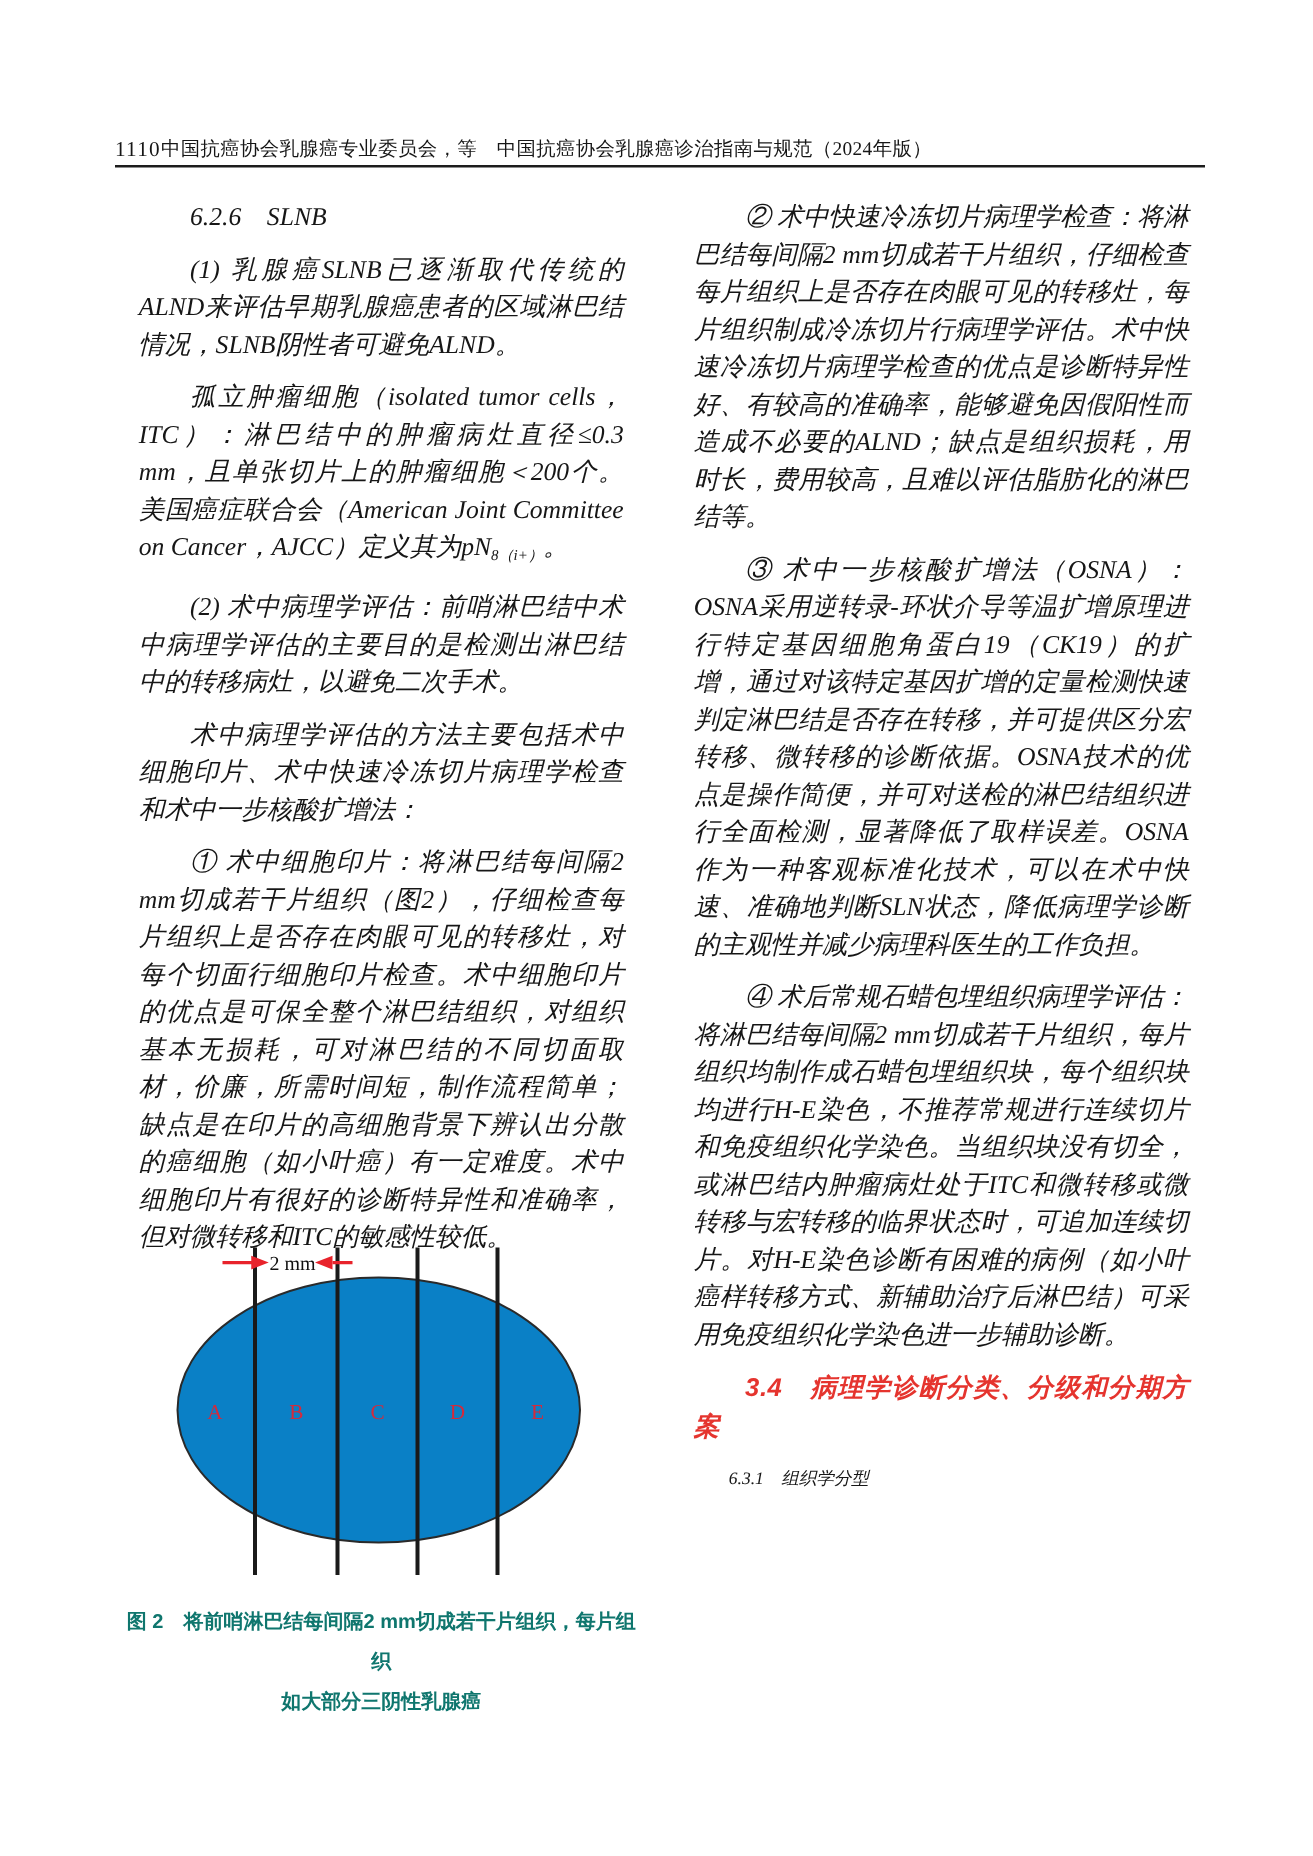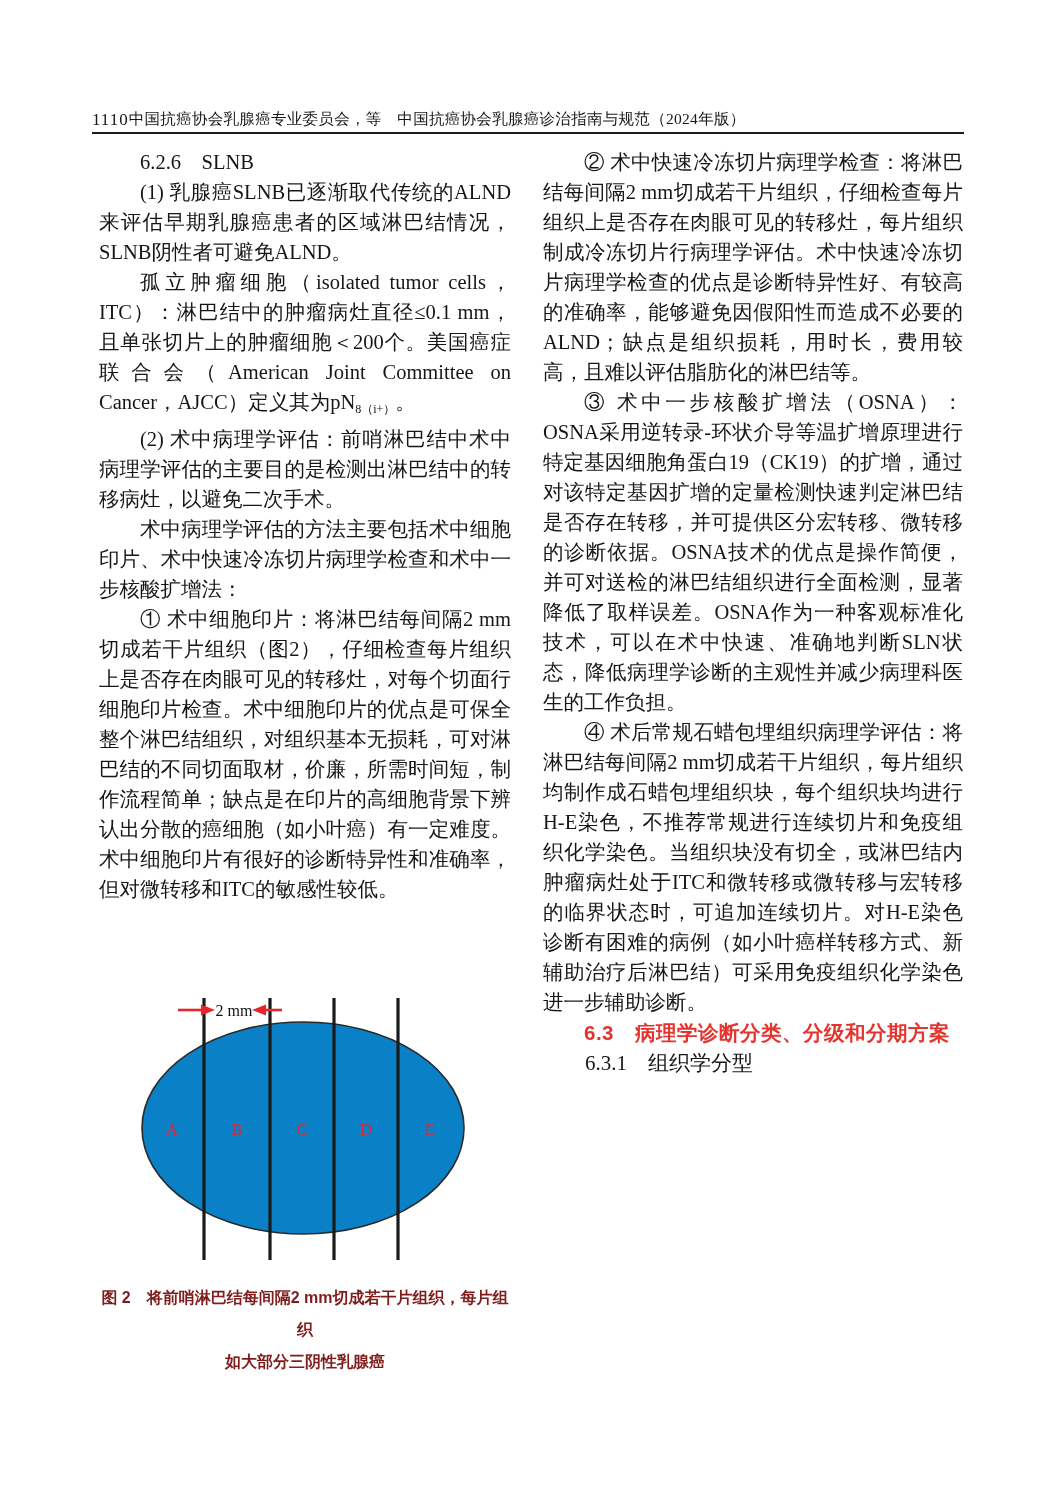--- a/index.html
+++ b/index.html
@@ -23,54 +23,54 @@
     background:#1c1c1c;
   }
   
   .col{
     position:absolute;top:147px;
     font-size:20.5px;line-height:30px;
     text-align:justify;text-justify:inter-ideograph;
   }
   .col-left{left:99px;width:412px;}
   .col-right{left:543px;width:420px;}
-  .col p{margin:0;text-indent:2em;}
+  .col p{margin:12px;text-indent:2em;font-style:italic;}
   .sec-head{margin:0;text-indent:0;font-size:20.5px;}
   .h-red{
     margin:0;text-indent:0;
     color:#e5342e;
     font-family:"Liberation Sans","DejaVu Sans",sans-serif;
     font-weight:bold;font-size:20.5px;line-height:31px;
     letter-spacing:0.5px;
   }
-  .h-sub{margin:0;text-indent:0;font-size:21px;}
+  .h-sub{margin:0;text-indent:0;font-size:14px;}
   sub.pn{font-size:12px;vertical-align:-4px;letter-spacing:0;}
   
   .figure-wrap{position:absolute;left:80px;top:986px;width:430px;height:285px;}
   .figure-caption{
     position:absolute;left:99px;top:1282px;width:412px;
     text-align:center;
     font-family:"Liberation Sans","DejaVu Sans",sans-serif;
-    font-weight:bold;font-size:16px;line-height:32px;color:#7f1d1d;
+    font-weight:bold;font-size:16px;line-height:32px;color:#0f766e;
   }
   .cap-line{margin:0;}
 </style>
 </head>
 <body>
 
 <div class="header-row">
   <span class="page-num">1110</span>
   <span class="running-title">中国抗癌协会乳腺癌专业委员会，等　中国抗癌协会乳腺癌诊治指南与规范（2024年版）</span>
 </div>
 <div class="header-rule"></div>
 
 <div class="col col-left">
   <p class="sec-head">6.2.6　SLNB</p>
   <p>(1) 乳腺癌SLNB已逐渐取代传统的ALND来评估早期乳腺癌患者的区域淋巴结情况，SLNB阴性者可避免ALND。</p>
-  <p><span>孤立肿瘤细胞（isolated tumor cells，ITC）：淋巴结中的肿瘤病灶直径≤0.1 mm，且单张切片上的肿瘤细胞＜200个。美国癌症联合会（American Joint Committee on Cancer，AJCC）定义其为pN</span><sub class="pn">8（i+）</sub><span>。</span></p>
+  <p><span>孤立肿瘤细胞（isolated tumor cells，ITC）：淋巴结中的肿瘤病灶直径≤0.3 mm，且单张切片上的肿瘤细胞＜200个。美国癌症联合会（American Joint Committee on Cancer，AJCC）定义其为pN</span><sub class="pn">8（i+）</sub><span>。</span></p>
   <p>(2) 术中病理学评估：前哨淋巴结中术中病理学评估的主要目的是检测出淋巴结中的转移病灶，以避免二次手术。</p>
   <p>术中病理学评估的方法主要包括术中细胞印片、术中快速冷冻切片病理学检查和术中一步核酸扩增法：</p>
   <p>① 术中细胞印片：将淋巴结每间隔2 mm切成若干片组织（图2），仔细检查每片组织上是否存在肉眼可见的转移灶，对每个切面行细胞印片检查。术中细胞印片的优点是可保全整个淋巴结组织，对组织基本无损耗，可对淋巴结的不同切面取材，价廉，所需时间短，制作流程简单；缺点是在印片的高细胞背景下辨认出分散的癌细胞（如小叶癌）有一定难度。术中细胞印片有很好的诊断特异性和准确率，但对微转移和ITC的敏感性较低。</p>
 </div>
 
 <div class="figure-wrap">
   <svg width="430" height="285" viewBox="0 0 430 285">
 
     <ellipse cx="223" cy="142" rx="161" ry="106" fill="#0a80c6" stroke="#2a2a2a" stroke-width="1.6"></ellipse>
 
@@ -95,15 +95,15 @@
 
 <div class="figure-caption">
   <p class="cap-line">图 2　将前哨淋巴结每间隔2 mm切成若干片组织，每片组织</p>
   <p class="cap-line">如大部分三阴性乳腺癌</p>
 </div>
 
 <div class="col col-right">
   <p>② 术中快速冷冻切片病理学检查：将淋巴结每间隔2 mm切成若干片组织，仔细检查每片组织上是否存在肉眼可见的转移灶，每片组织制成冷冻切片行病理学评估。术中快速冷冻切片病理学检查的优点是诊断特异性好、有较高的准确率，能够避免因假阳性而造成不必要的ALND；缺点是组织损耗，用时长，费用较高，且难以评估脂肪化的淋巴结等。</p>
   <p>③ 术中一步核酸扩增法（OSNA）：OSNA采用逆转录-环状介导等温扩增原理进行特定基因细胞角蛋白19（CK19）的扩增，通过对该特定基因扩增的定量检测快速判定淋巴结是否存在转移，并可提供区分宏转移、微转移的诊断依据。OSNA技术的优点是操作简便，并可对送检的淋巴结组织进行全面检测，显著降低了取样误差。OSNA作为一种客观标准化技术，可以在术中快速、准确地判断SLN状态，降低病理学诊断的主观性并减少病理科医生的工作负担。</p>
   <p>④ 术后常规石蜡包埋组织病理学评估：将淋巴结每间隔2 mm切成若干片组织，每片组织均制作成石蜡包埋组织块，每个组织块均进行H-E染色，不推荐常规进行连续切片和免疫组织化学染色。当组织块没有切全，或淋巴结内肿瘤病灶处于ITC和微转移或微转移与宏转移的临界状态时，可追加连续切片。对H-E染色诊断有困难的病例（如小叶癌样转移方式、新辅助治疗后淋巴结）可采用免疫组织化学染色进一步辅助诊断。</p>
-  <p class="h-red">6.3　病理学诊断分类、分级和分期方案</p>
+  <p class="h-red">3.4　病理学诊断分类、分级和分期方案</p>
   <p class="h-sub">6.3.1　组织学分型</p>
 </div>
 
 </body></html>

